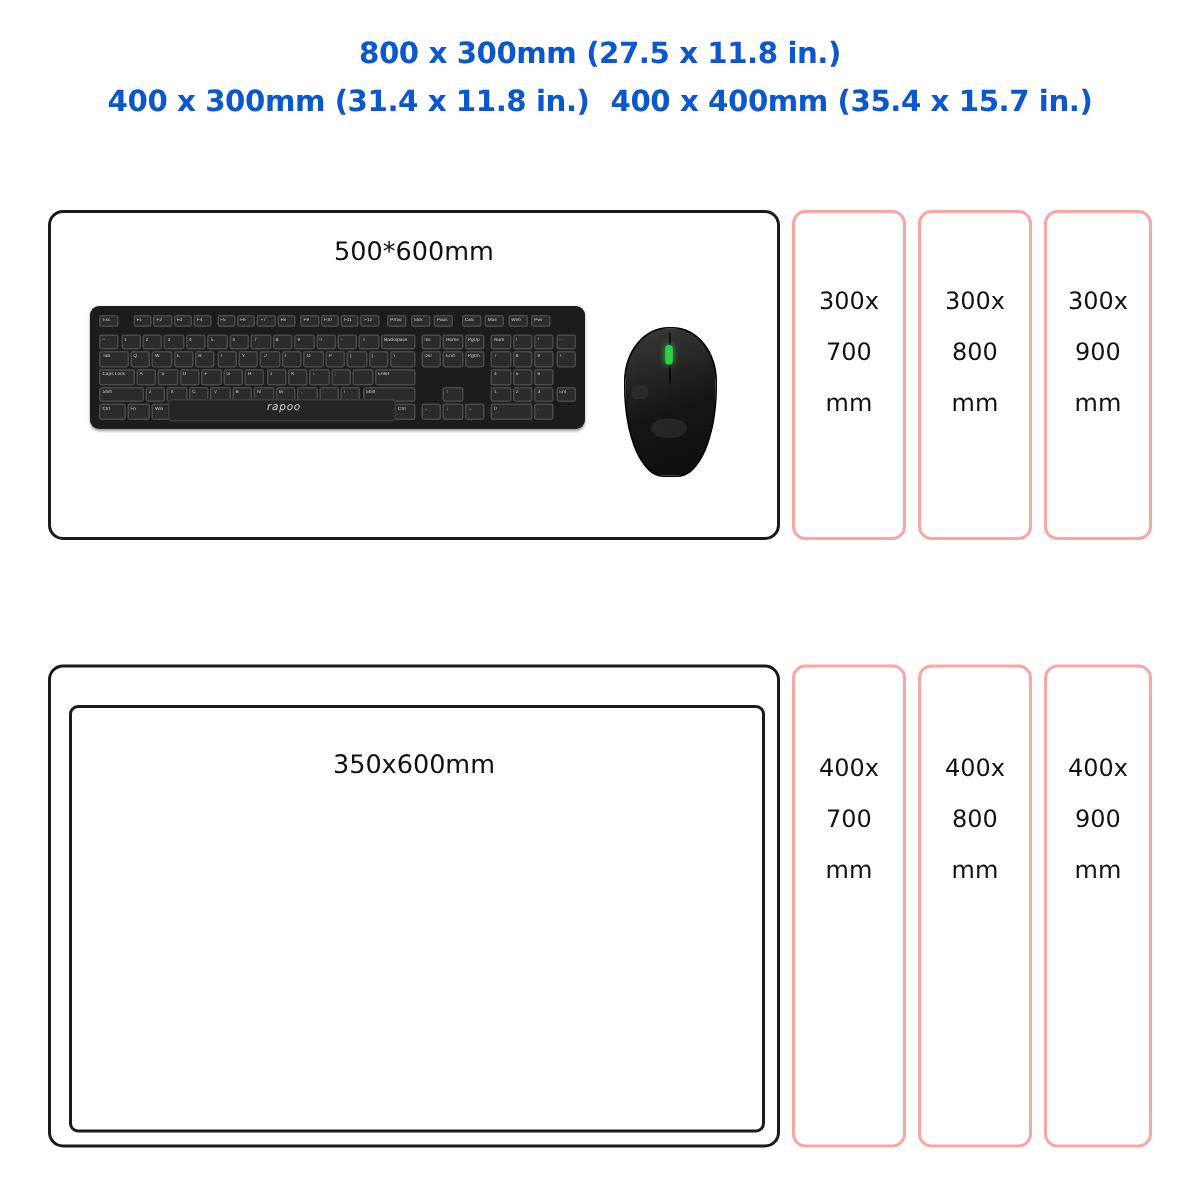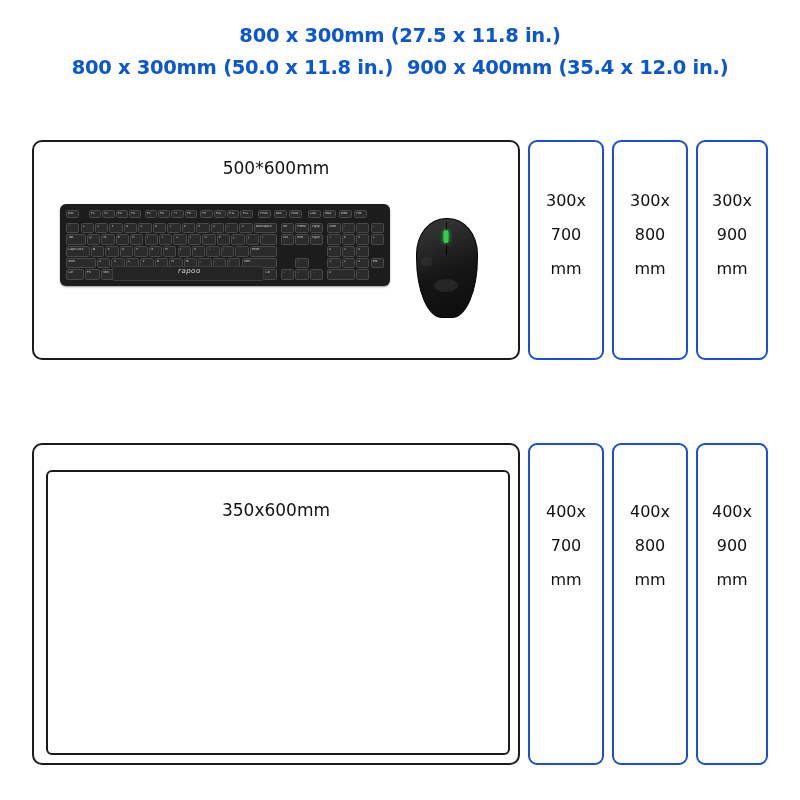--- a/index.html
+++ b/index.html
@@ -75,21 +75,21 @@
     position: absolute;
     width: 100%;
     text-align: center;
     font-family: "DejaVu Sans", sans-serif;
     font-size: 17px;
     color: #111111;
   }
 
   .col {
     position: absolute;
-    border: 2px solid #1d4ed8;
+    border: 2px solid #fca5a5;
     border-radius: 9px;
     box-sizing: border-box;
     background: #fff;
   }
   .col .col-text {
     position: absolute;
     left: 0;
     width: 100%;
     text-align: center;
     font-family: "DejaVu Sans", sans-serif;
@@ -196,22 +196,22 @@
   }
 </style>
 </head>
 <body>
 
 <div class="size-header">
   <div class="size-row">
     <span class="size-item">800 x 300mm (27.5 x 11.8 in.)</span>
   </div>
   <div class="size-row">
-    <span class="size-item">800 x 300mm (50.0 x 11.8 in.)</span>
-    <span class="size-item">900 x 400mm (35.4 x 12.0 in.)</span>
+    <span class="size-item">400 x 300mm (31.4 x 11.8 in.)</span>
+    <span class="size-item">400 x 400mm (35.4 x 15.7 in.)</span>
   </div>
 </div>
 
 <div id="group-top">
 
   <div class="pad pad-main" style="left:0;top:0;width:488px;height:220px;">
     <div class="pad-label" style="top:16px;">500*600mm</div>
 
     <div class="kb" style="left:26px;top:62px;width:330px;height:82px;">
       <div class="kb-inner" id="kb-keys">

